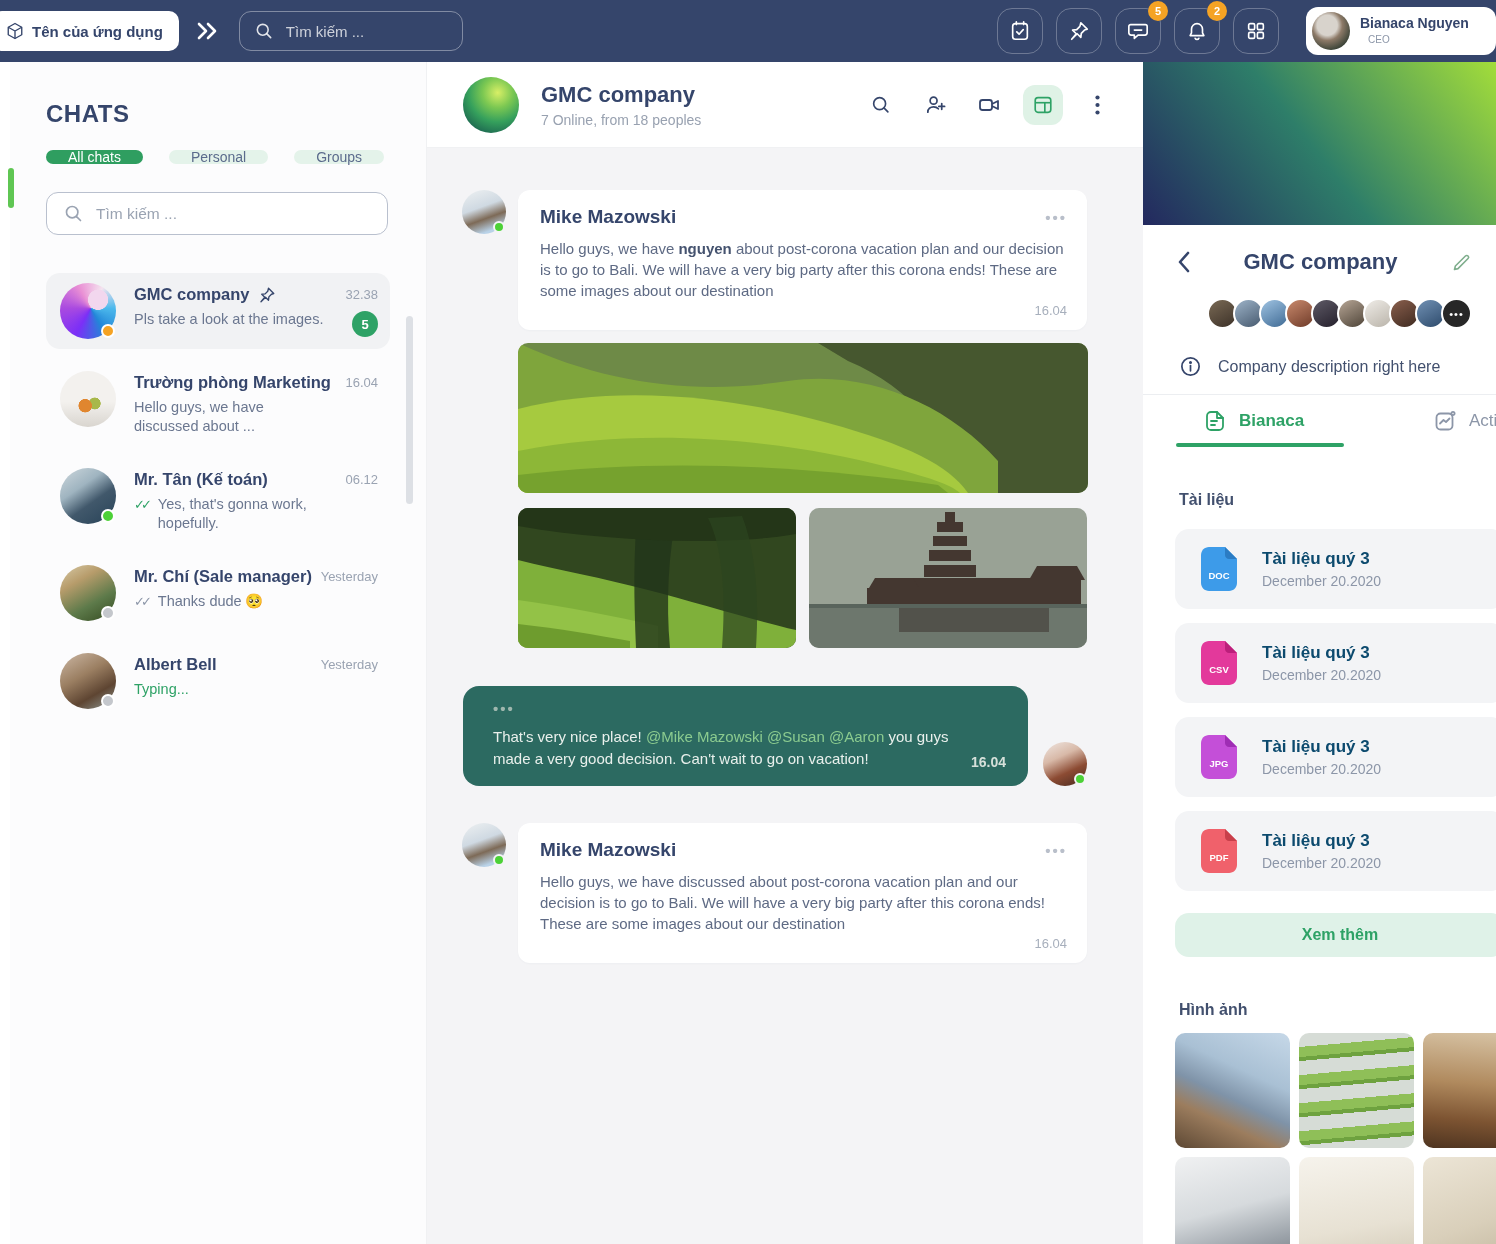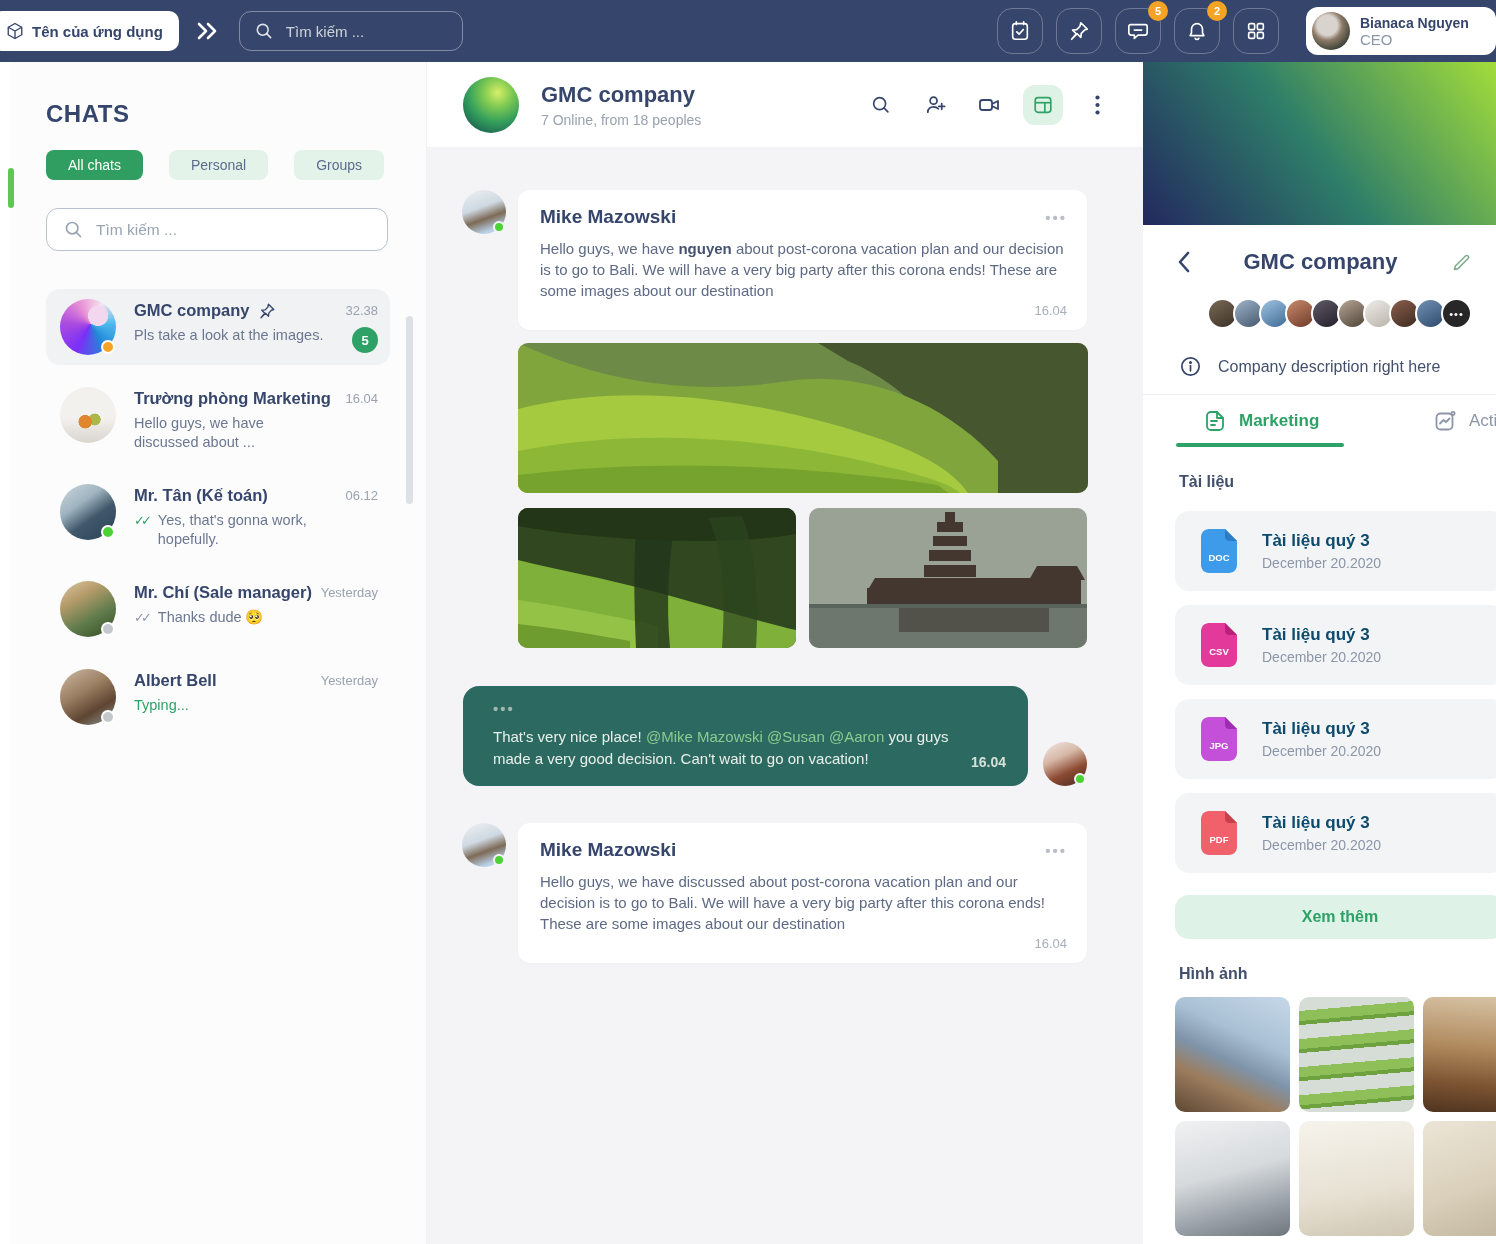--- a/index.html
+++ b/index.html
@@ -57,36 +57,36 @@
     margin-left:14px; height:48px; width:190px;
     background:#fff; border-radius:12px;
     display:flex; align-items:center; gap:10px; padding:0 10px 0 6px;
   }
   .profile-avatar {
     width:38px; height:38px; border-radius:50%;
     background:radial-gradient(circle at 40% 35%, #d8d3cc 0 30%, #8d7a68 45%, #3c4438 75%, #2a3028 100%);
     flex:none;
   }
   .profile-name { font-size:14px; font-weight:700; color:#35456B; line-height:17px; white-space:nowrap; }
-  .profile-role { font-size:15px; color:#8C96A8; line-height:15px; }
+  .profile-role { font-size:10px; color:#8C96A8; line-height:15px;margin-left:8px; }
 
   
   .main { display:flex; height:1182px; }
   .rail { width:10px; background:#fff; position:relative; z-index:6; }
   .rail-indicator { position:absolute; left:8px; top:106px; width:6px; height:40px; border-radius:4px; background:#5FC653; }
 
   
   .sidebar {
     width:417px; background:#FCFCFD; position:relative;
     border-right:1px solid #F0F1F3; padding:38px 0 0 36px;
   }
   .sidebar-title { font-size:24px; font-weight:700; letter-spacing:.5px; color:#35456B; }
   .filter-tabs { display:flex; gap:26px; margin-top:22px; }
   .filter-tab {
-    height:30px; border-radius:8px; border:none; cursor:pointer;
+    height:14px; border-radius:8px; border:none; cursor:pointer;
     padding:0 22px; font-size:14px; font-family:"Liberation Sans",sans-serif;
     background:#E4F3EA; color:#5B6B8C; display:flex; align-items:center;
   }
   .filter-tab.active { background:#2F9E60; color:#fff; }
   .side-search {
     margin-top:28px; width:342px; height:43px;
     border:1.5px solid #B9C0CE; border-radius:12px;
     display:flex; align-items:center; gap:12px; padding:0 16px;
     color:#9AA3B2; background:#fff;
   }
@@ -215,21 +215,21 @@
   }
   .desc-row { margin:26px 0 0 36px; display:flex; align-items:center; gap:16px; color:#42506E; font-size:16px; }
   .panel-divider { margin-top:16px; height:1px; background:#ECEEF1; }
   .panel-tabs { display:flex; position:relative; height:52px; align-items:center; }
   .panel-tab { display:flex; align-items:center; gap:12px; background:none; border:none; cursor:pointer;
     font-size:17px; font-family:"Liberation Sans",sans-serif; }
   .panel-tab.active { color:#2EA266; font-weight:700; }
   .panel-tab.inactive { color:#8C96A8; }
   .tab-doc { margin-left:60px; } .tab-act { margin-left:auto; margin-right:-40px; }
   .tab-underline { position:absolute; left:33px; bottom:0; width:168px; height:4px; border-radius:3px; background:#2EA266; }
-  .docs-label, .images-label { margin:26px 0 0 36px; font-size:16px; font-weight:700; color:#42506E; }
+  .docs-label, .images-label { margin:44px 0 0 36px; font-size:16px; font-weight:700; color:#42506E; }
   .file-list { margin-top:20px; padding-left:32px; display:flex; flex-direction:column; gap:14px; }
   .file-card {
     width:330px; height:80px; background:#F3F4F6; border-radius:14px;
     display:flex; align-items:center; gap:22px; padding-left:23px; cursor:pointer;
   }
   .file-badge { width:42px; height:46px; flex:none; }
   .file-name { font-size:17px; font-weight:700; color:#0c4a6e; }
   .file-date { margin-top:4px; font-size:14px; color:#8C96A8; }
   .more-btn {
     margin:22px 0 0 32px; width:330px; height:44px; border:none; border-radius:14px;
@@ -627,21 +627,21 @@
     <div class="panel-divider"></div>
     <div class="panel-tabs">
       <button class="panel-tab active tab-doc">
         <span>
             <svg width="24" height="24" viewBox="0 0 24 24" fill="none" stroke="#2EA266" stroke-width="1.8" stroke-linecap="round" stroke-linejoin="round">
               <path d="M4 7 C4 4.8 5.8 3 8 3 H14 L20 9 V17 C20 19.2 18.2 21 16 21 H8 C5.8 21 4 19.2 4 17 Z"></path>
               <path d="M14 3 V9 H20"></path>
               <path d="M8 12 H14 M8 16 H12"></path>
             </svg>
           </span>
-        <span>Marketing</span>
+        <span>Bianaca</span>
       </button>
       <button class="panel-tab inactive tab-act">
         <span>
             <svg width="24" height="24" viewBox="0 0 24 24" fill="none" stroke="#8C96A8" stroke-width="1.8" stroke-linecap="round" stroke-linejoin="round">
               <rect x="3.5" y="4.5" width="16" height="16" rx="4"></rect>
               <path d="M7 14.5 L10.5 11 L13 13 L16.5 9.5"></path>
               <circle cx="20" cy="4.5" r="1.6"></circle>
             </svg>
           </span>
         <span>Activities</span>

